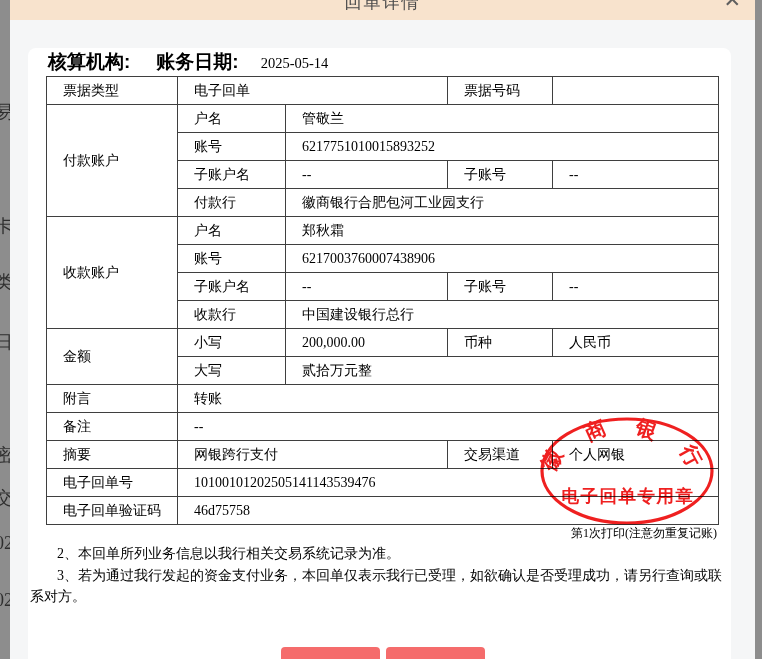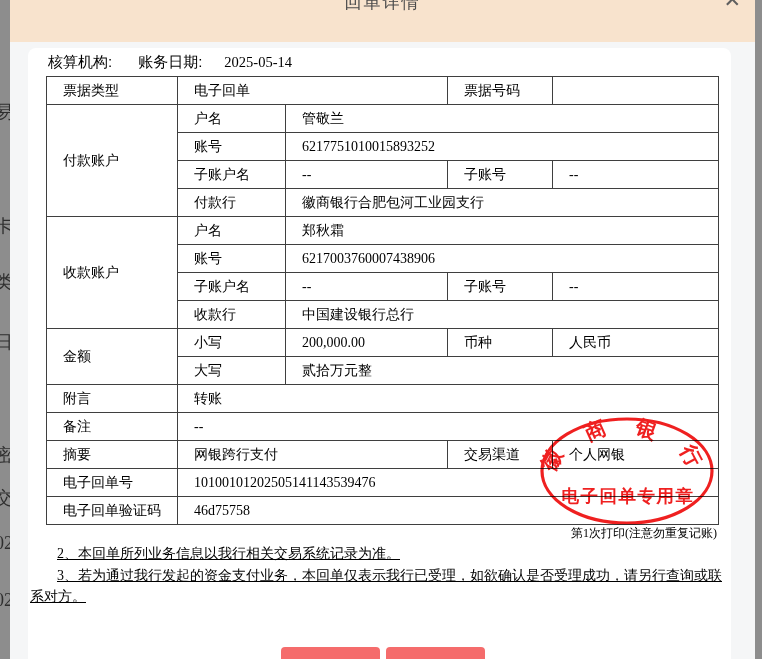--- a/index.html
+++ b/index.html
@@ -13,52 +13,52 @@
   .bg-strip { position:absolute; top:0; height:659px; background:#8d8d8d; z-index:6; overflow:hidden; }
   .bg-strip-left { left:0; width:10px; }
   .bg-strip-right { right:0; width:7px; }
   .glimpse-char {
     position:absolute; left:-5px; width:20px; color:#2e2e2e;
     font-size:18px; font-family:"Liberation Serif","DejaVu Serif",serif;
   }
 
   
   .modal { position:absolute; left:10px; top:0; width:745px; height:659px; background:#f5f6f7; z-index:1; }
-  .modal-header { position:relative; height:42px; background:#f8e3cd; overflow:hidden; }
+  .modal-header { position:relative; height:20px; background:#f8e3cd; overflow:hidden; }
   .modal-title {
     position:absolute; left:0; right:0; top:-9px; text-align:center;
     font-size:17px; color:#4b4b4b; letter-spacing:2px;
   }
   .modal-close {
     position:absolute; right:14px; top:-11px; font-size:21px; color:#5f5f5f;
     cursor:pointer; line-height:1;
   }
 
   
   .panel {
     position:absolute; left:18px; top:48px; width:703px; height:611px;
     background:#ffffff; border-radius:8px 8px 0 0;
     font-family:"Liberation Serif","DejaVu Serif",serif; font-size:14px;
   }
 
   .info-bar { display:flex; align-items:center; height:28px; padding-left:20px; }
   .info-item { display:flex; align-items:baseline; margin-right:26px; }
-  .info-label { font-weight:normal; font-size:15px; font-family:"Liberation Sans","DejaVu Sans",sans-serif; }
+  .info-label { font-weight:bold; font-size:19px; font-family:"Liberation Sans","DejaVu Sans",sans-serif; }
   .info-value { margin-left:22px; min-width:96px; font-size:14.5px; }
 
   table.receipt { border-collapse:collapse; margin-left:18px; width:672px; table-layout:fixed; }
   table.receipt td {
     border:1px solid #3f3f3f; height:28px; padding:0 16px;
     font-size:14px; overflow:hidden; white-space:nowrap;
   }
 
   .print-note { text-align:right; padding-right:14px; font-size:12px; }
   .notes { margin-top:1px; padding:0 4px 0 2px; font-size:14px; line-height:21.5px; }
   .note-first { text-indent:8px; }
-  .note-rest  { text-indent:27px;text-decoration:underline; }
+  .note-rest  { text-indent:27px; }
 
   .btn-row { position:absolute; left:253px; top:599px; display:flex; }
   .btn {
     width:99px; height:26px; background:#f56c6c; border:none; border-radius:4px;
     margin-right:6px; cursor:pointer;
   }
 
   .stamp { position:absolute; left:527px; top:415px; width:180px; height:113px; z-index:3;
            mix-blend-mode:multiply; opacity:0.93; pointer-events:none; }
 </style>

